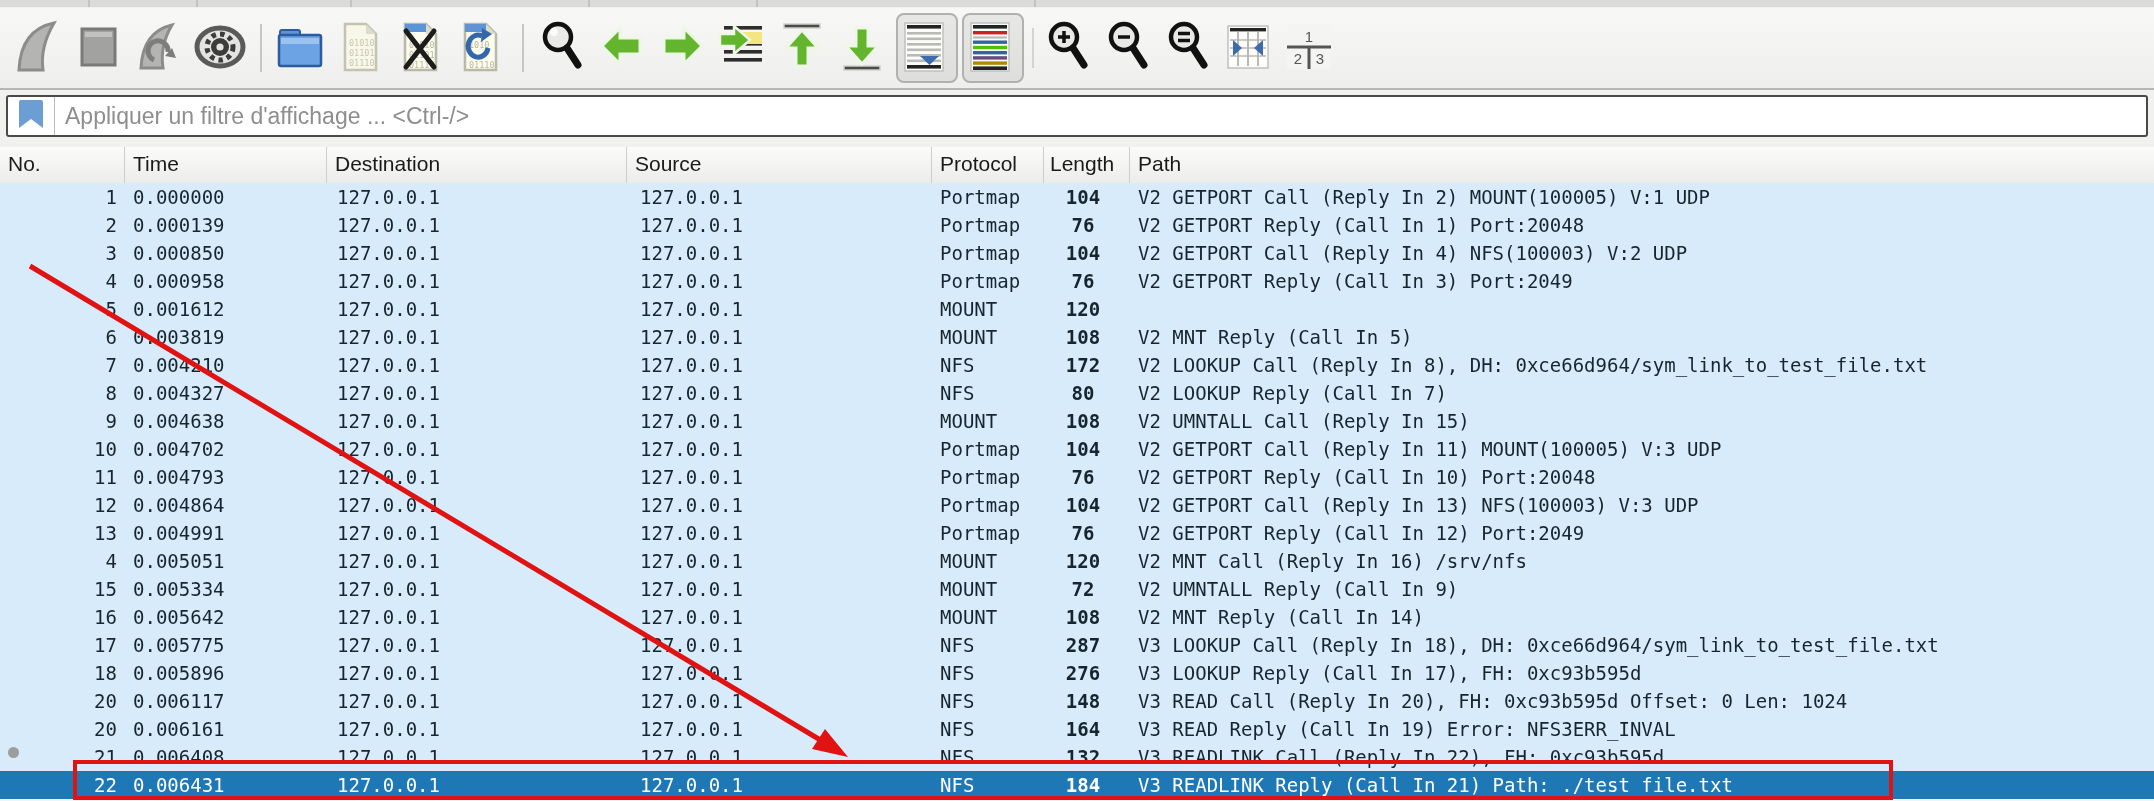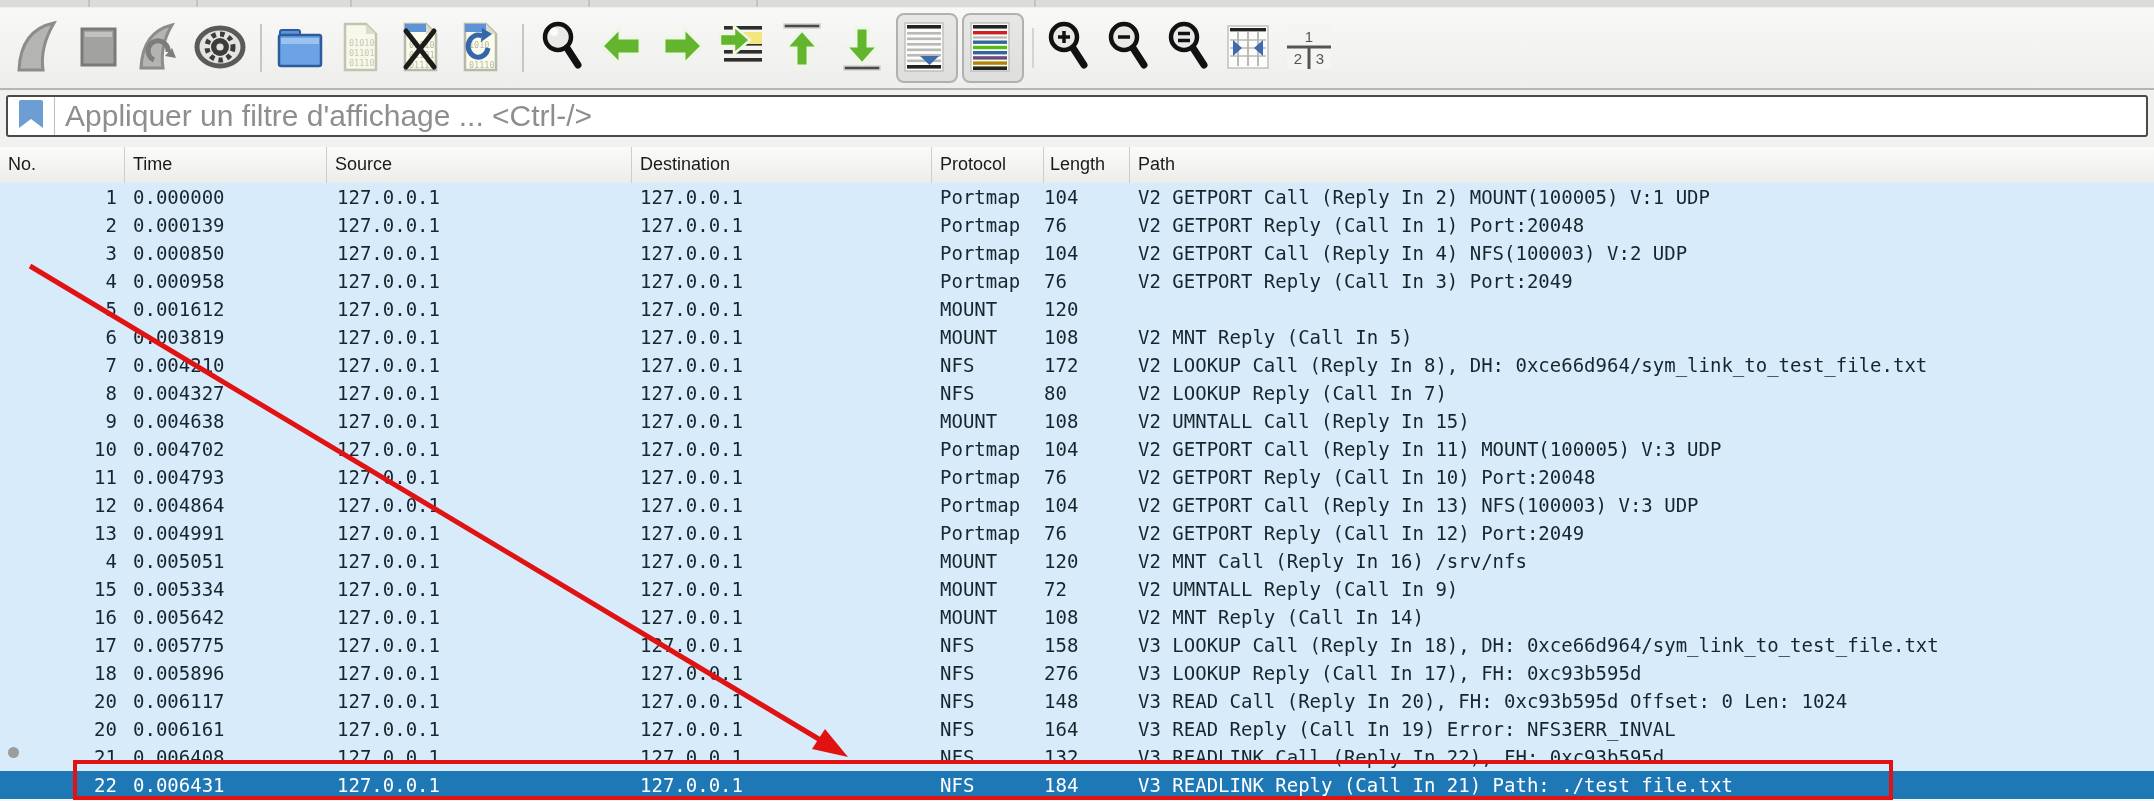--- a/index.html
+++ b/index.html
@@ -21,43 +21,43 @@
   .tbtn.pressed{background:linear-gradient(#e7e7e5,#dededc);border:2px solid #b1b1af;border-radius:8px;width:62px;height:70px;}
   .tsep{width:2px;height:48px;background:#cmånad3c3c1;background:#c6c6c4;margin:0 10px;flex:0 0 auto;}
   .tsep.thin{height:40px;background:#d4d4d2;margin:0 6px;}
 
   
   .filter-bar{position:absolute;left:0;top:90px;width:2154px;height:57px;background:#f1f1ef;}
   .filter-box{position:absolute;left:6px;top:5px;width:2142px;height:42px;background:#ffffff;
               border:2px solid #4a4a48;border-radius:3px;display:flex;align-items:center;box-sizing:border-box;}
   .bm-cell{width:46px;height:100%;display:flex;align-items:center;justify-content:center;border-right:1px solid #bdbdbb;flex:0 0 auto;}
   .filter-box input{flex:1;border:none;outline:none;font-family:"Liberation Sans",sans-serif;
-                    font-size:30px;color:#2a2a2a;padding:0 12px 0 10px;background:transparent;}
+                    font-size:23px;color:#2a2a2a;padding:0 12px 0 10px;background:transparent;}
   .filter-box input::placeholder{color:#8e8e8e;opacity:1;}
 
   
   .plist-header{position:absolute;left:0;top:147px;width:2154px;height:36px;
                 background:linear-gradient(#fbfbfa,#ececea);border-bottom:1px solid #bcbcba;
-                display:flex;font-size:18px;color:#1a1a1a;}
+                display:flex;font-size:21px;color:#1a1a1a;}
   .hcell{height:36px;line-height:34px;box-sizing:border-box;border-right:1px solid #cdcdcb;
          padding-left:8px;white-space:nowrap;overflow:hidden;}
   .hc-no{width:125px}.hc-time{width:202px}.hc-src{width:305px}.hc-dst{width:300px}
   .hc-proto{width:112px}.hc-len{width:86px;padding-left:6px}.hc-info{flex:1;border-right:none;padding-left:8px}
 
   .plist-body{position:absolute;left:0;top:183px;width:2154px;height:618px;
               font-family:"DejaVu Sans Mono","Liberation Mono",monospace;font-size:19px;}
   .prow{position:relative;display:flex;height:28px;line-height:28px;background:var(--row-bg,#d8ebfb);color:var(--row-fg,#17262e);white-space:pre;}
   .prow.selected{background:var(--sel-bg,#1f78b6);color:var(--sel-fg,#ffffff);}
   .pcell{box-sizing:border-box;overflow:hidden;}
   .c-no{width:125px;text-align:right;padding-right:8px;}
   .c-time{width:202px;padding-left:8px;}
   .c-src{width:305px;padding-left:10px;}
   .c-dst{width:300px;padding-left:8px;}
   .c-proto{width:112px;padding-left:8px;}
-  .c-len{width:86px;text-align:left;padding-right:8px;}
+  .c-len{width:86px;text-align:center;padding-right:8px;font-weight:bold;}
   .c-info{flex:1;padding-left:8px;overflow:hidden;}
   .dot{display:none;position:absolute;left:8px;top:50%;margin-top:-10px;width:11px;height:11px;border-radius:50%;background:#9d9d9b;}
   .prow.related .dot{display:block;}
 
   .overlay{position:absolute;left:0;top:0;pointer-events:none;}
 </style>
 </head>
 <body>
 
 <div class="app">
@@ -276,22 +276,22 @@
               <path d="M3 1 h20 a2 2 0 0 1 2 2 v26 l-12 -9 l-12 9 v-26 a2 2 0 0 1 2 -2 z" fill="#6d9ed3"></path>
             </svg></span>
       </span>
       <input type="text" value="" placeholder="Appliquer un filtre d'affichage ... &lt;Ctrl-/&gt;" style="">
     </div>
   </div>
 
   <div class="plist-header">
     <div class="hcell hc-no">No.</div>
     <div class="hcell hc-time">Time</div>
+    <div class="hcell hc-dst">Destination</div>
     <div class="hcell hc-src">Source</div>
-    <div class="hcell hc-dst">Destination</div>
     <div class="hcell hc-proto">Protocol</div>
     <div class="hcell hc-len">Length</div>
     <div class="hcell hc-info">Path</div>
   </div>
 
   <div class="plist-body" id="rows">
       <div class="prow">
       
       <span class="pcell c-no">1</span>
       <span class="pcell c-time">0.000000</span>
@@ -450,21 +450,21 @@
       <span class="pcell c-len">108</span>
       <span class="pcell c-info">V2 MNT Reply (Call In 14)</span>
     </div>
       <div class="prow">
       
       <span class="pcell c-no">17</span>
       <span class="pcell c-time">0.005775</span>
       <span class="pcell c-src">127.0.0.1</span>
       <span class="pcell c-dst">127.0.0.1</span>
       <span class="pcell c-proto">NFS</span>
-      <span class="pcell c-len">158</span>
+      <span class="pcell c-len">287</span>
       <span class="pcell c-info">V3 LOOKUP Call (Reply In 18), DH: 0xce66d964/sym_link_to_test_file.txt</span>
     </div>
       <div class="prow">
       
       <span class="pcell c-no">18</span>
       <span class="pcell c-time">0.005896</span>
       <span class="pcell c-src">127.0.0.1</span>
       <span class="pcell c-dst">127.0.0.1</span>
       <span class="pcell c-proto">NFS</span>
       <span class="pcell c-len">276</span>

